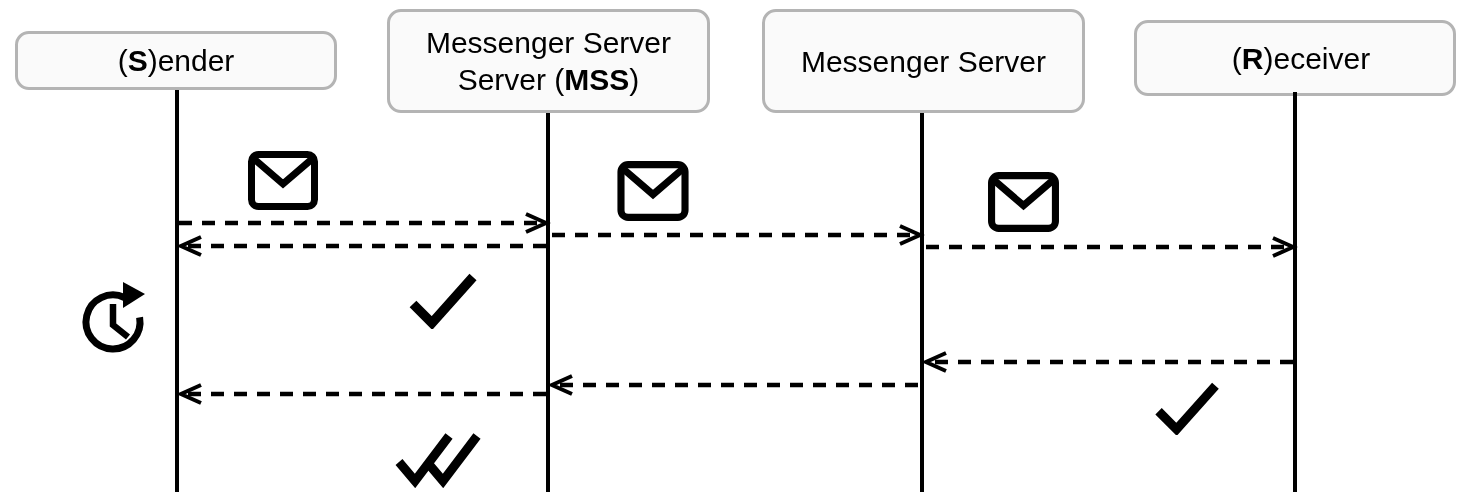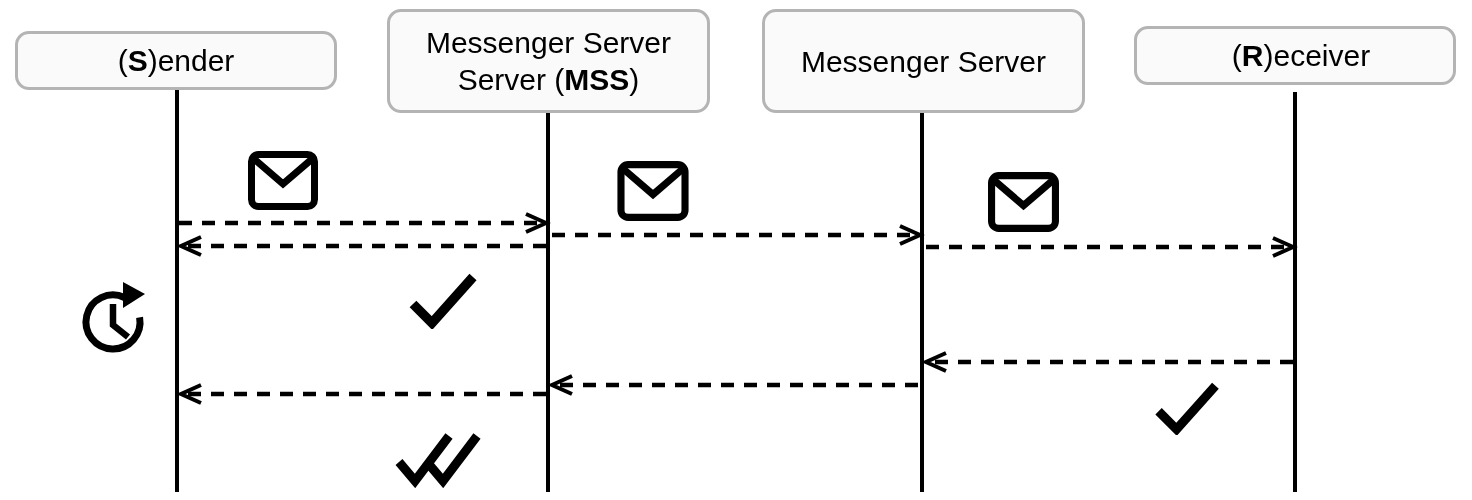--- a/index.html
+++ b/index.html
@@ -15,21 +15,21 @@
     display:flex; flex-direction:column;
     align-items:center; justify-content:center;
     color:#000; font-size:30px; line-height:37px;
     text-align:center; white-space:nowrap;
   }
   .actor-line .b { font-weight:bold; }
 
   .box-sender   { left:15px;   top:31px; width:322px; height:59px;  }
   .box-mss      { left:387px;  top:9px;  width:323px; height:104px; }
   .box-msr      { left:762px;  top:9px;  width:323px; height:104px; }
-  .box-receiver { left:1134px; top:26px; width:322px; height:59px;padding-left:12px;  }
+  .box-receiver { left:1134px; top:20px; width:322px; height:76px;padding-left:12px;  }
 
   #wires { position:absolute; left:0; top:0; }
   .lifeline { stroke:#000; stroke-width:4; }
   .msg      { stroke:#000; stroke-width:4.5; stroke-dasharray:13 10; fill:none; }
   .head     { stroke:#000; stroke-width:4; fill:none; }
 
   .icon { position:absolute; }
   .stroke-ico { stroke:#000; fill:none; }
 </style>
 </head>

